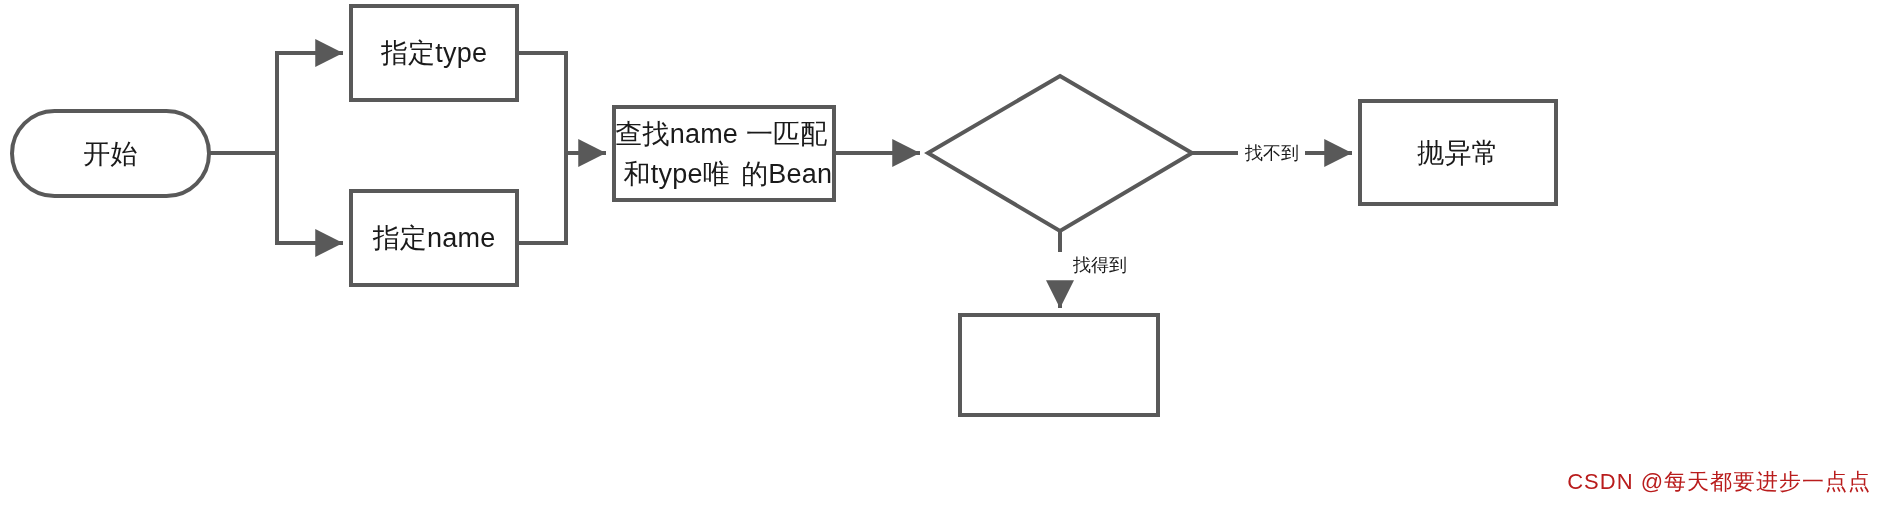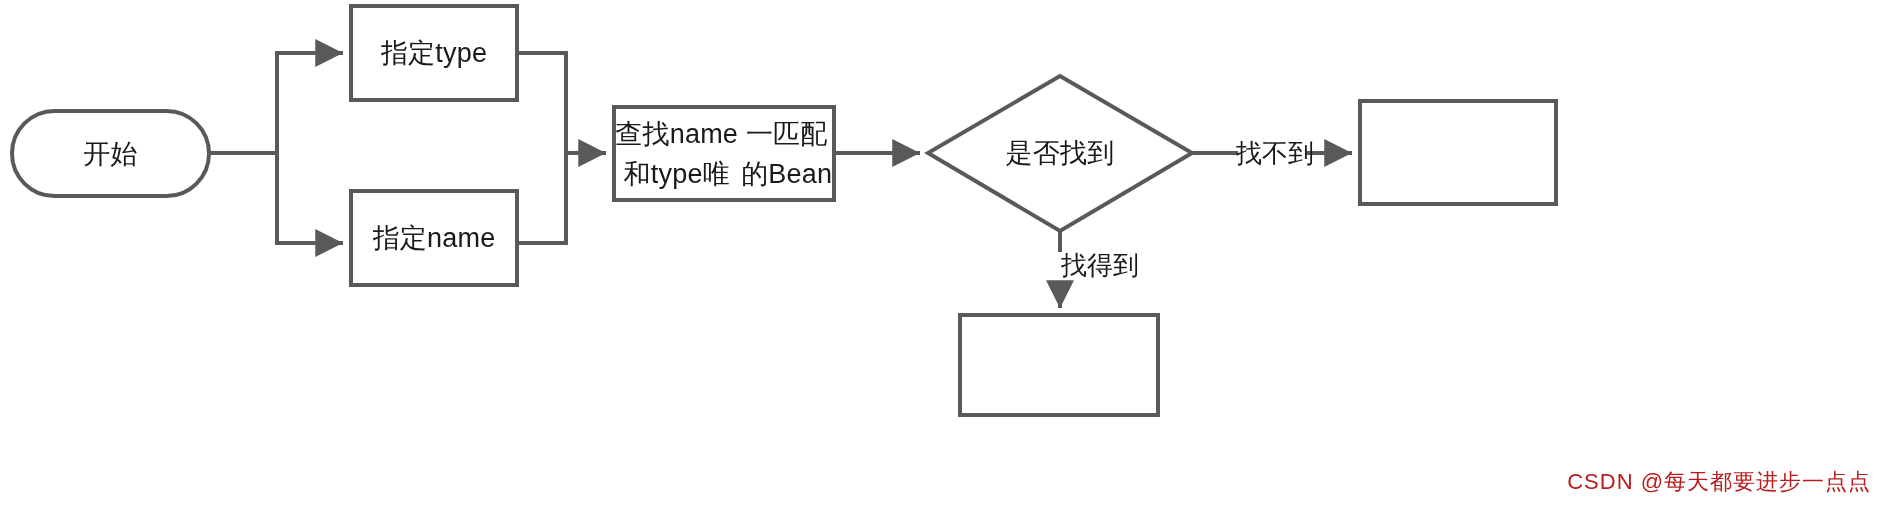--- a/index.html
+++ b/index.html
@@ -32,21 +32,21 @@
     text-align: center;
     color: #1a1a1a;
     font-size: 27px;
     line-height: 40px;
     letter-spacing: 0.2px;
     pointer-events: none;
   }
   .edge-label {
     position: absolute;
     color: #1a1a1a;
-    font-size: 26px;
+    font-size: 18px;
     line-height: 30px;
     white-space: nowrap;
     text-align: center;
   }
   .watermark {
     position: absolute;
     right: 18px;
     bottom: 8px;
     color: #b91c1c;
     font-size: 22px;
@@ -118,24 +118,24 @@
 
   <div class="node-label" style="left:351px; top:191px; width:166px; height:94px;">
     <span>指定name</span>
   </div>
 
   <div class="node-label" style="left:614px; top:107px; width:220px; height:93px; ">
     <span>查找name和type唯</span>
     <span>一匹配的Bean</span>
   </div>
 
-  <div class="node-label" style="left:928px; top:113px; width:264px; height:80px;">
-    <span>是否找到</span>
+
+  <div class="node-label" style="left:1360px; top:101px; width:196px; height:103px;">
+    <span>抛异常</span>
   </div>
-
 
 
   <div class="edge-label" style="left:1236px; top:138px; width:72px;">找不到</div>
 
   <div class="edge-label" style="left:1042px; top:250px; width:116px;">找得到</div>
 
   <div class="watermark">CSDN @每天都要进步一点点</div>
 
 </div>
 

